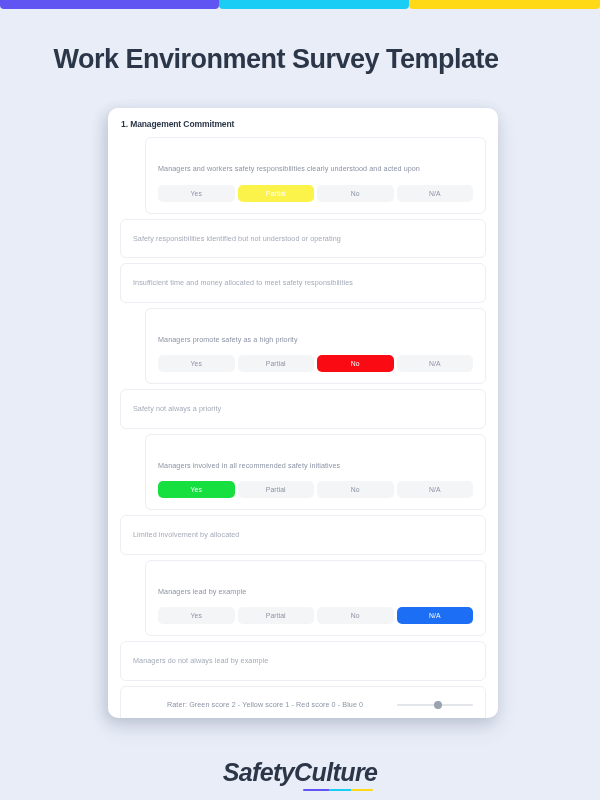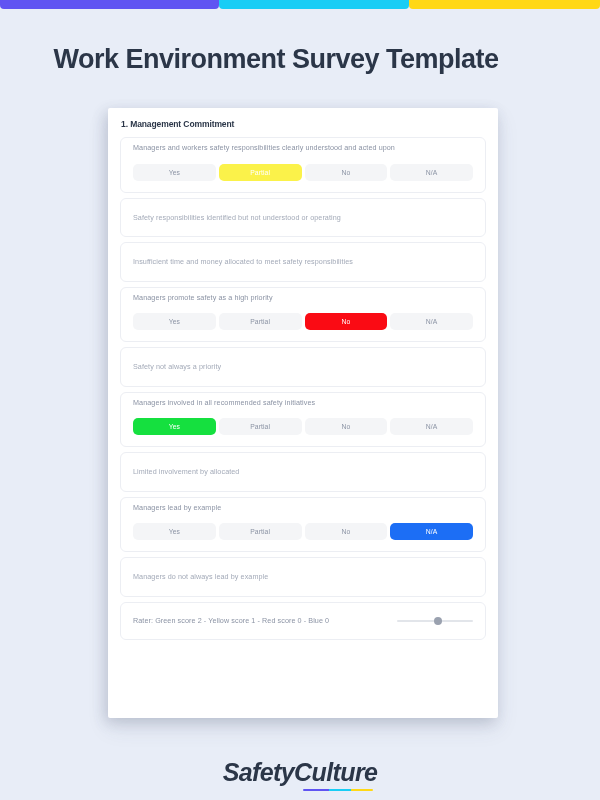--- a/index.html
+++ b/index.html
@@ -43,21 +43,21 @@
   }
 
   
   .panel {
     position: absolute;
     left: 108px;
     top: 108px;
     width: 390px;
     height: 610px;
     background: #ffffff;
-    border-radius: 2px;
+    border-radius: 10px;
     box-shadow: -3px 4px 14px rgba(60,70,100,0.20),
                  0 10px 22px rgba(60,70,100,0.10);
     overflow: hidden;
   }
 
   .section-header {
     padding: 11px 13px 8px 13px;
     font-size: 8.5px;
     font-weight: bold;
     color: #2b3648;
@@ -70,21 +70,22 @@
 
   .row-card {
     background: #ffffff;
     border: 1px solid #eceef3;
     border-radius: 6px;
     margin-bottom: 5px;
     box-sizing: border-box;
   }
 
   .row-question {
-    padding: 4px 12px 11px 12px;
+    padding: 25px 12px 11px 12px;
+    margin-left: 25px;
   }
   .row-note {
     padding: 13px 8px 13px 12px;
   }
 
   .q-text {
     font-size: 7.2px;
     line-height: 1.75;
     color: #8b93a4;
     margin: 0 0 9px 0;
@@ -123,20 +124,21 @@
   .rater-row {
     display: flex;
     align-items: center;
     justify-content: space-between;
     padding: 13px 12px;
   }
   .rater-text {
     font-size: 7.2px;
     color: #8b93a4;
     letter-spacing: 0.08px;
+    margin-left: 34px;
   }
   .slider {
     position: relative;
     width: 76px;
     height: 10px;
     flex: none;
   }
   .slider-track {
     position: absolute;
     top: 4px; left: 0;

